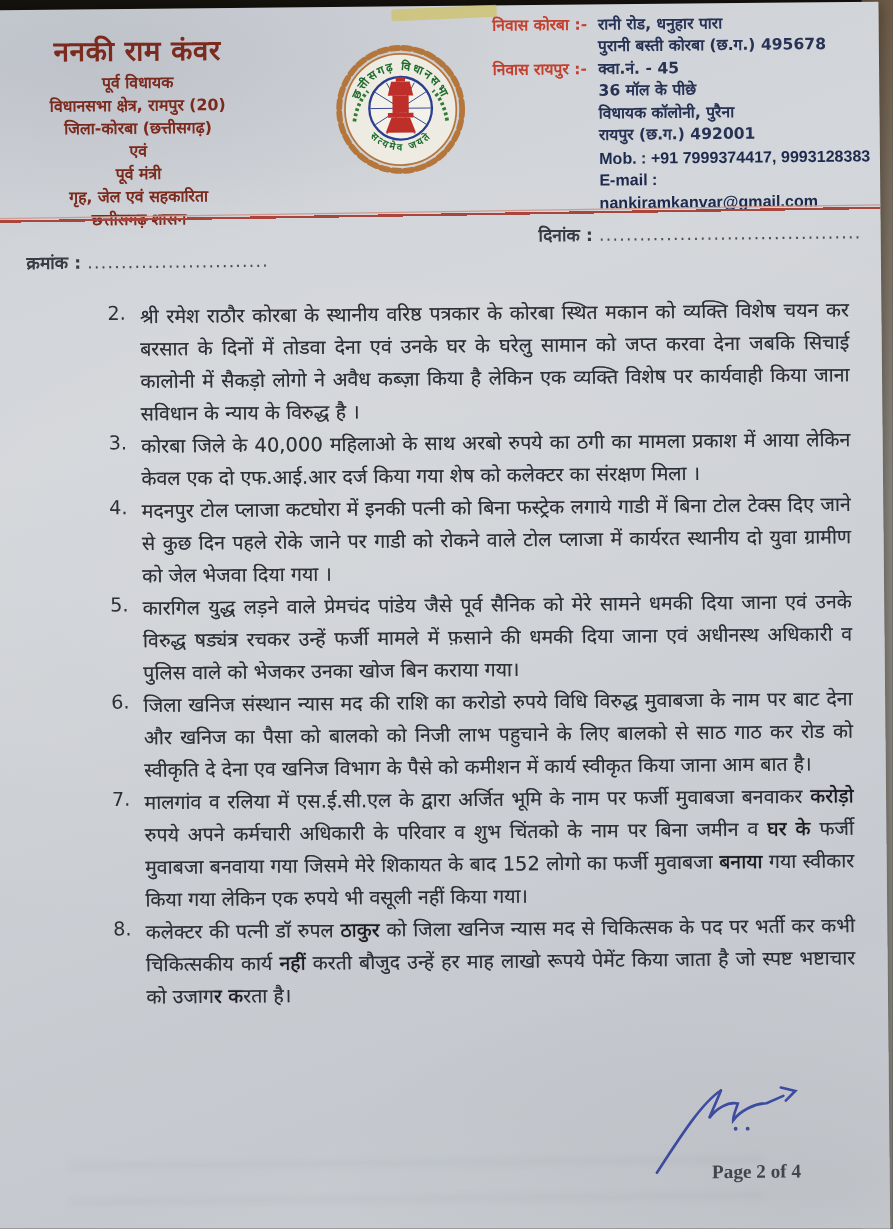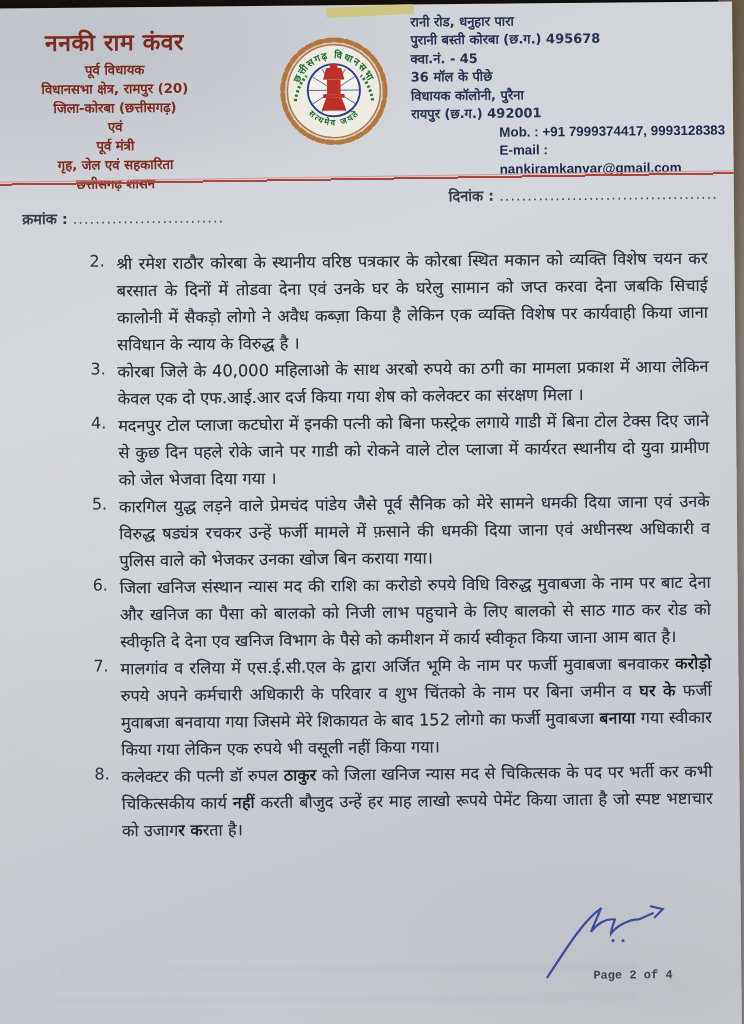--- a/index.html
+++ b/index.html
@@ -59,22 +59,22 @@
   .ptext{flex:1;text-align:justify;font-size:16.3px;line-height:27px;color:#2d3037;
          text-shadow:0 0 .4px rgba(45,48,55,.55);}
   .bold-ink{font-weight:normal;color:#191b20;text-shadow:0 0 .8px #191b20;}
 
   .ghost{
     position:absolute;left:60px;top:936px;width:580px;height:60px;opacity:.5;pointer-events:none;
     background:repeating-linear-gradient(0deg, rgba(110,116,128,.16) 0 4px, transparent 4px 30px);
     filter:blur(2.5px);
   }
   .signature{position:absolute;left:542px;top:898px;}
-  .page-label{position:absolute;left:596px;top:966px;font-family:Liberation Mono, monospace;
-    font-size:12px;font-weight:bold;color:#41454d;}
+  .page-label{position:absolute;left:596px;top:966px;font-family:Liberation Serif, serif;
+    font-size:16px;font-weight:bold;color:#41454d;}
 </style>
 </head>
 <body>
 
 <div class="stage">
   <div class="edge-strip"></div>
 
   <div class="paper">
     <div class="tape"></div>
 
@@ -121,26 +121,28 @@
         <rect x="56" y="34" width="8" height="4"></rect>
         <path d="M 52,38 L 68,38 L 71,50 L 49,50 Z"></path>
         <rect x="53" y="50" width="14" height="15"></rect>
         <rect x="49" y="65" width="22" height="4"></rect>
         <path d="M 52,69 L 68,69 L 73,82 L 47,82 Z"></path>
       </g>
     </svg>
 
     <div class="lh-right">
       <div class="addr-group">
+        <span class="addr-label">निवास कोरबा :-</span>
         <span class="addr-lines">
           <div>रानी रोड, धनुहार पारा</div>
           <div>पुरानी बस्ती कोरबा (छ.ग.) 495678</div>
         </span>
       </div>
       <div class="addr-group">
+        <span class="addr-label">निवास रायपुर :-</span>
         <span class="addr-lines">
           <div>क्वा.नं. - 45</div>
           <div>36 मॉल के पीछे</div>
           <div>विधायक कॉलोनी, पुरैना</div>
           <div>रायपुर (छ.ग.) 492001</div>
         </span>
       </div>
       <div class="contact">Mob. : +91 7999374417, 9993128383</div>
       <div class="contact">E-mail : nankiramkanvar@gmail.com</div>
     </div>

